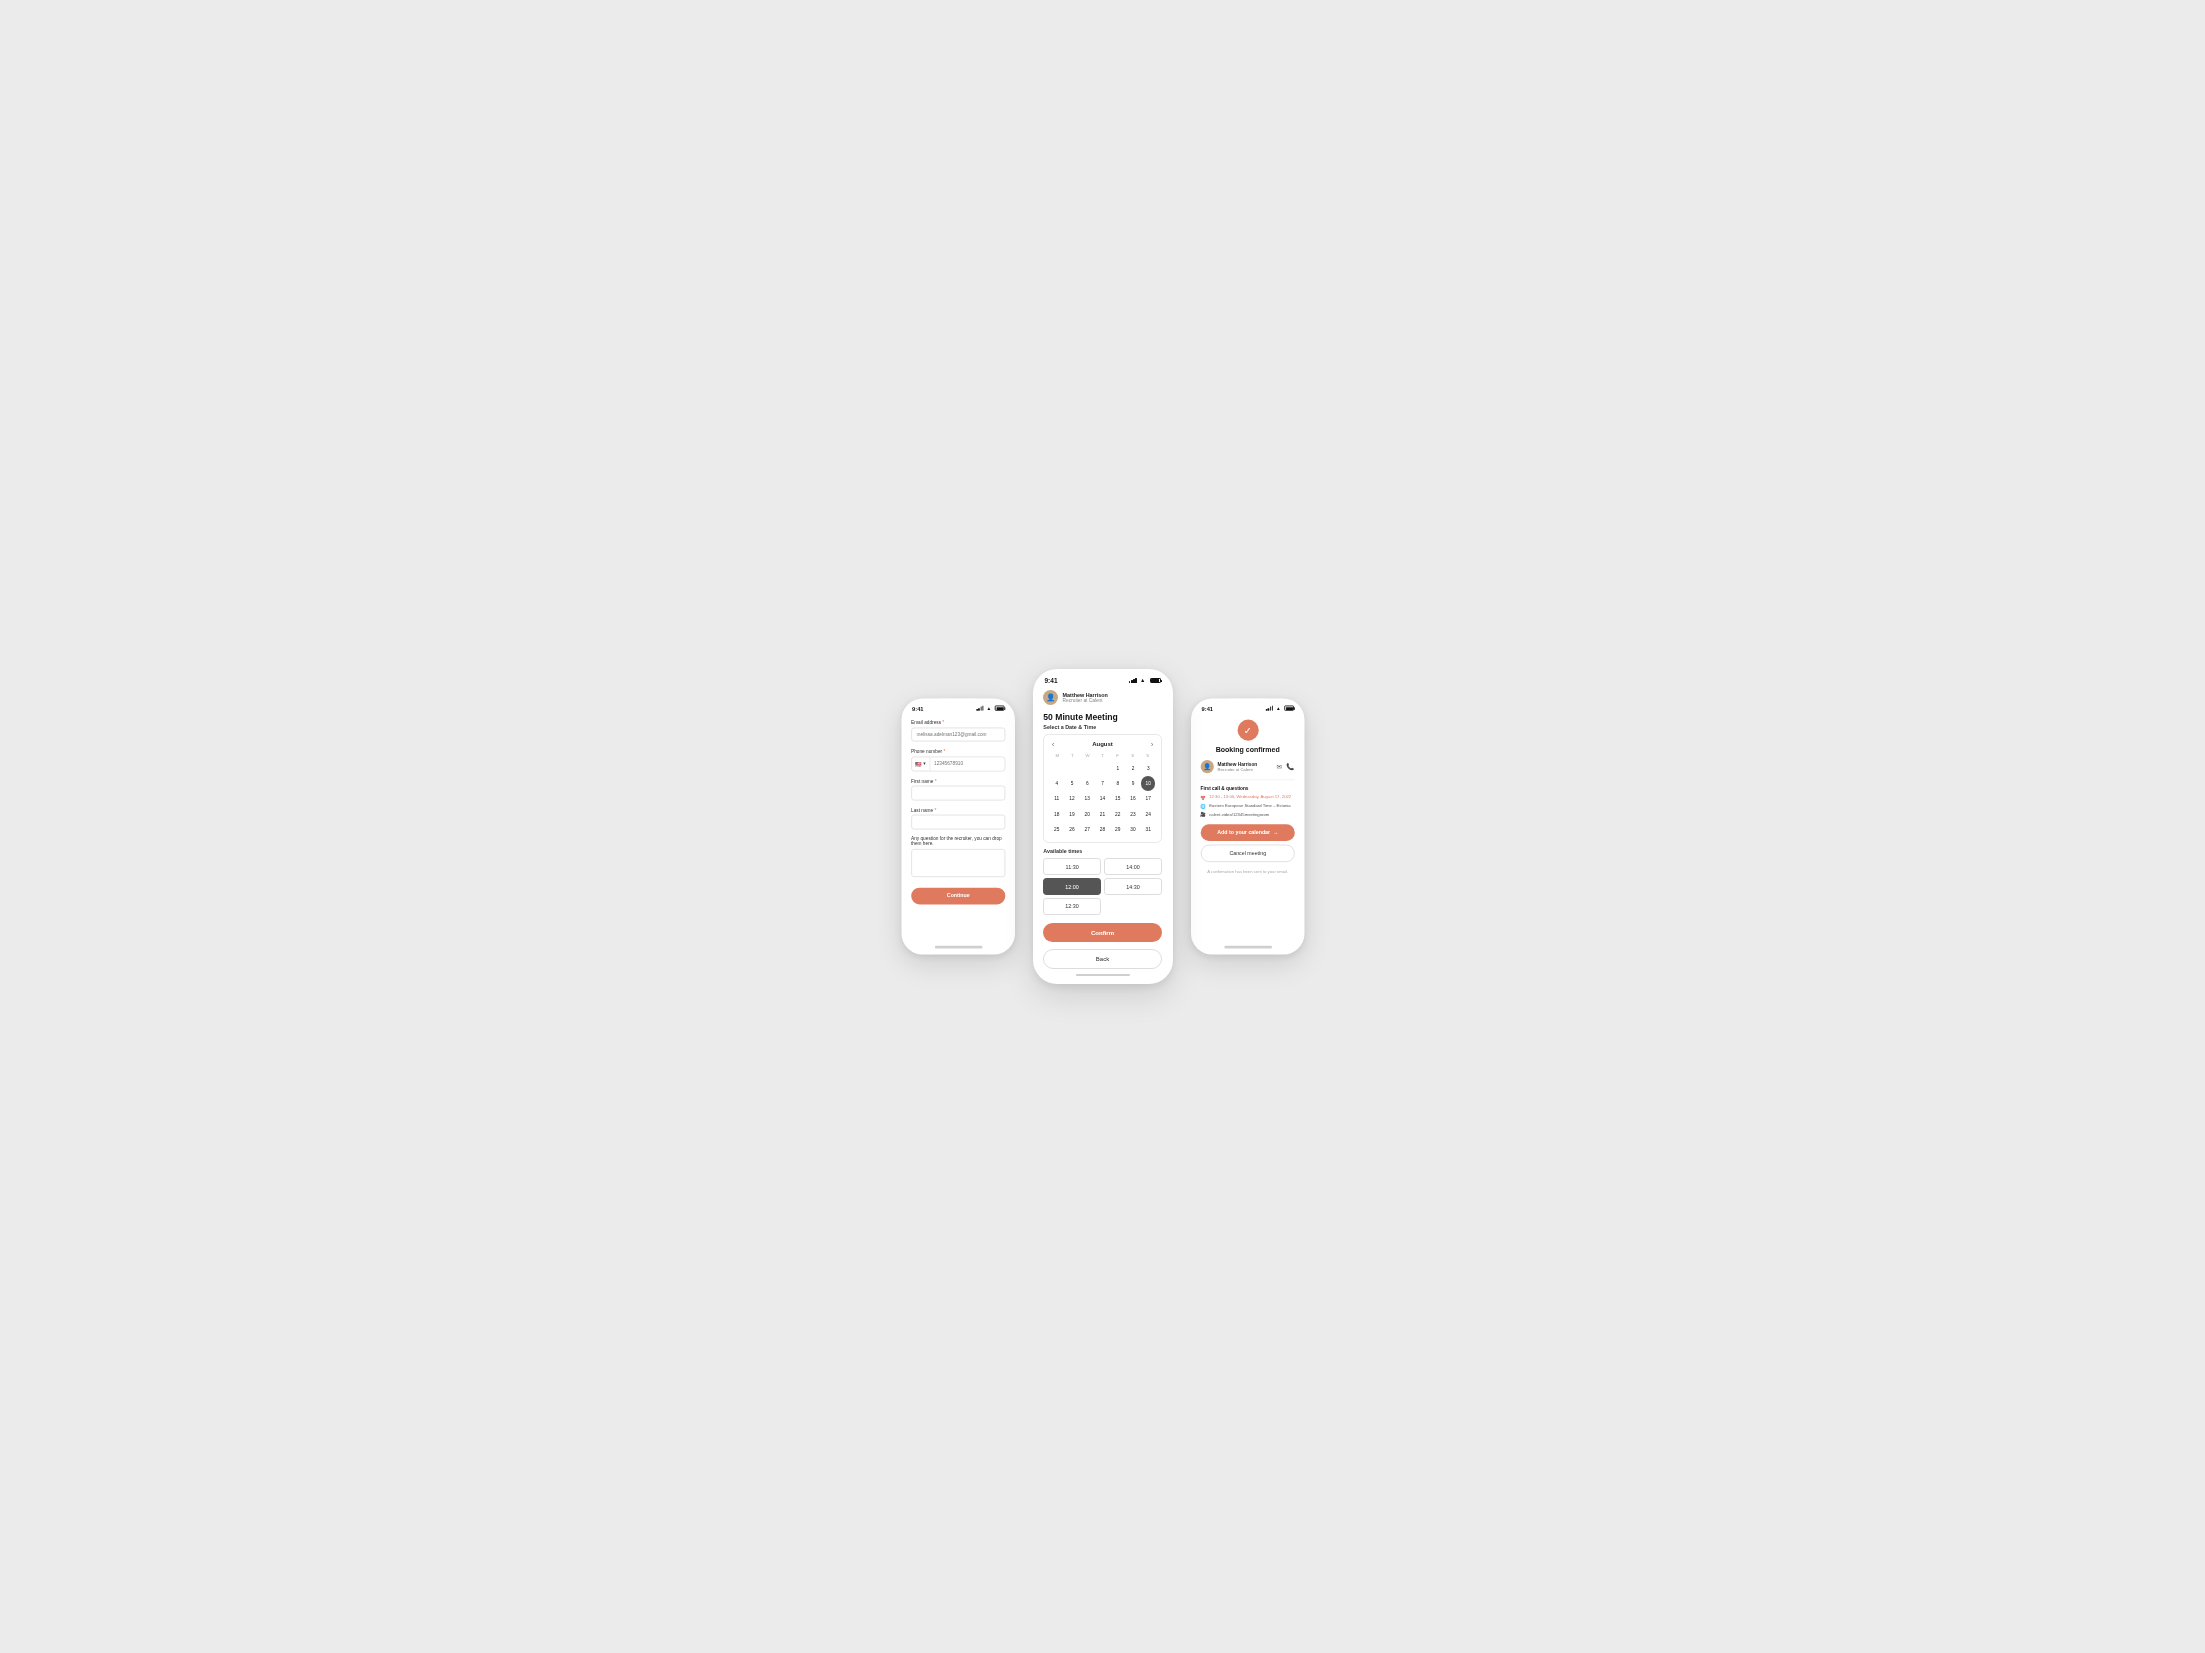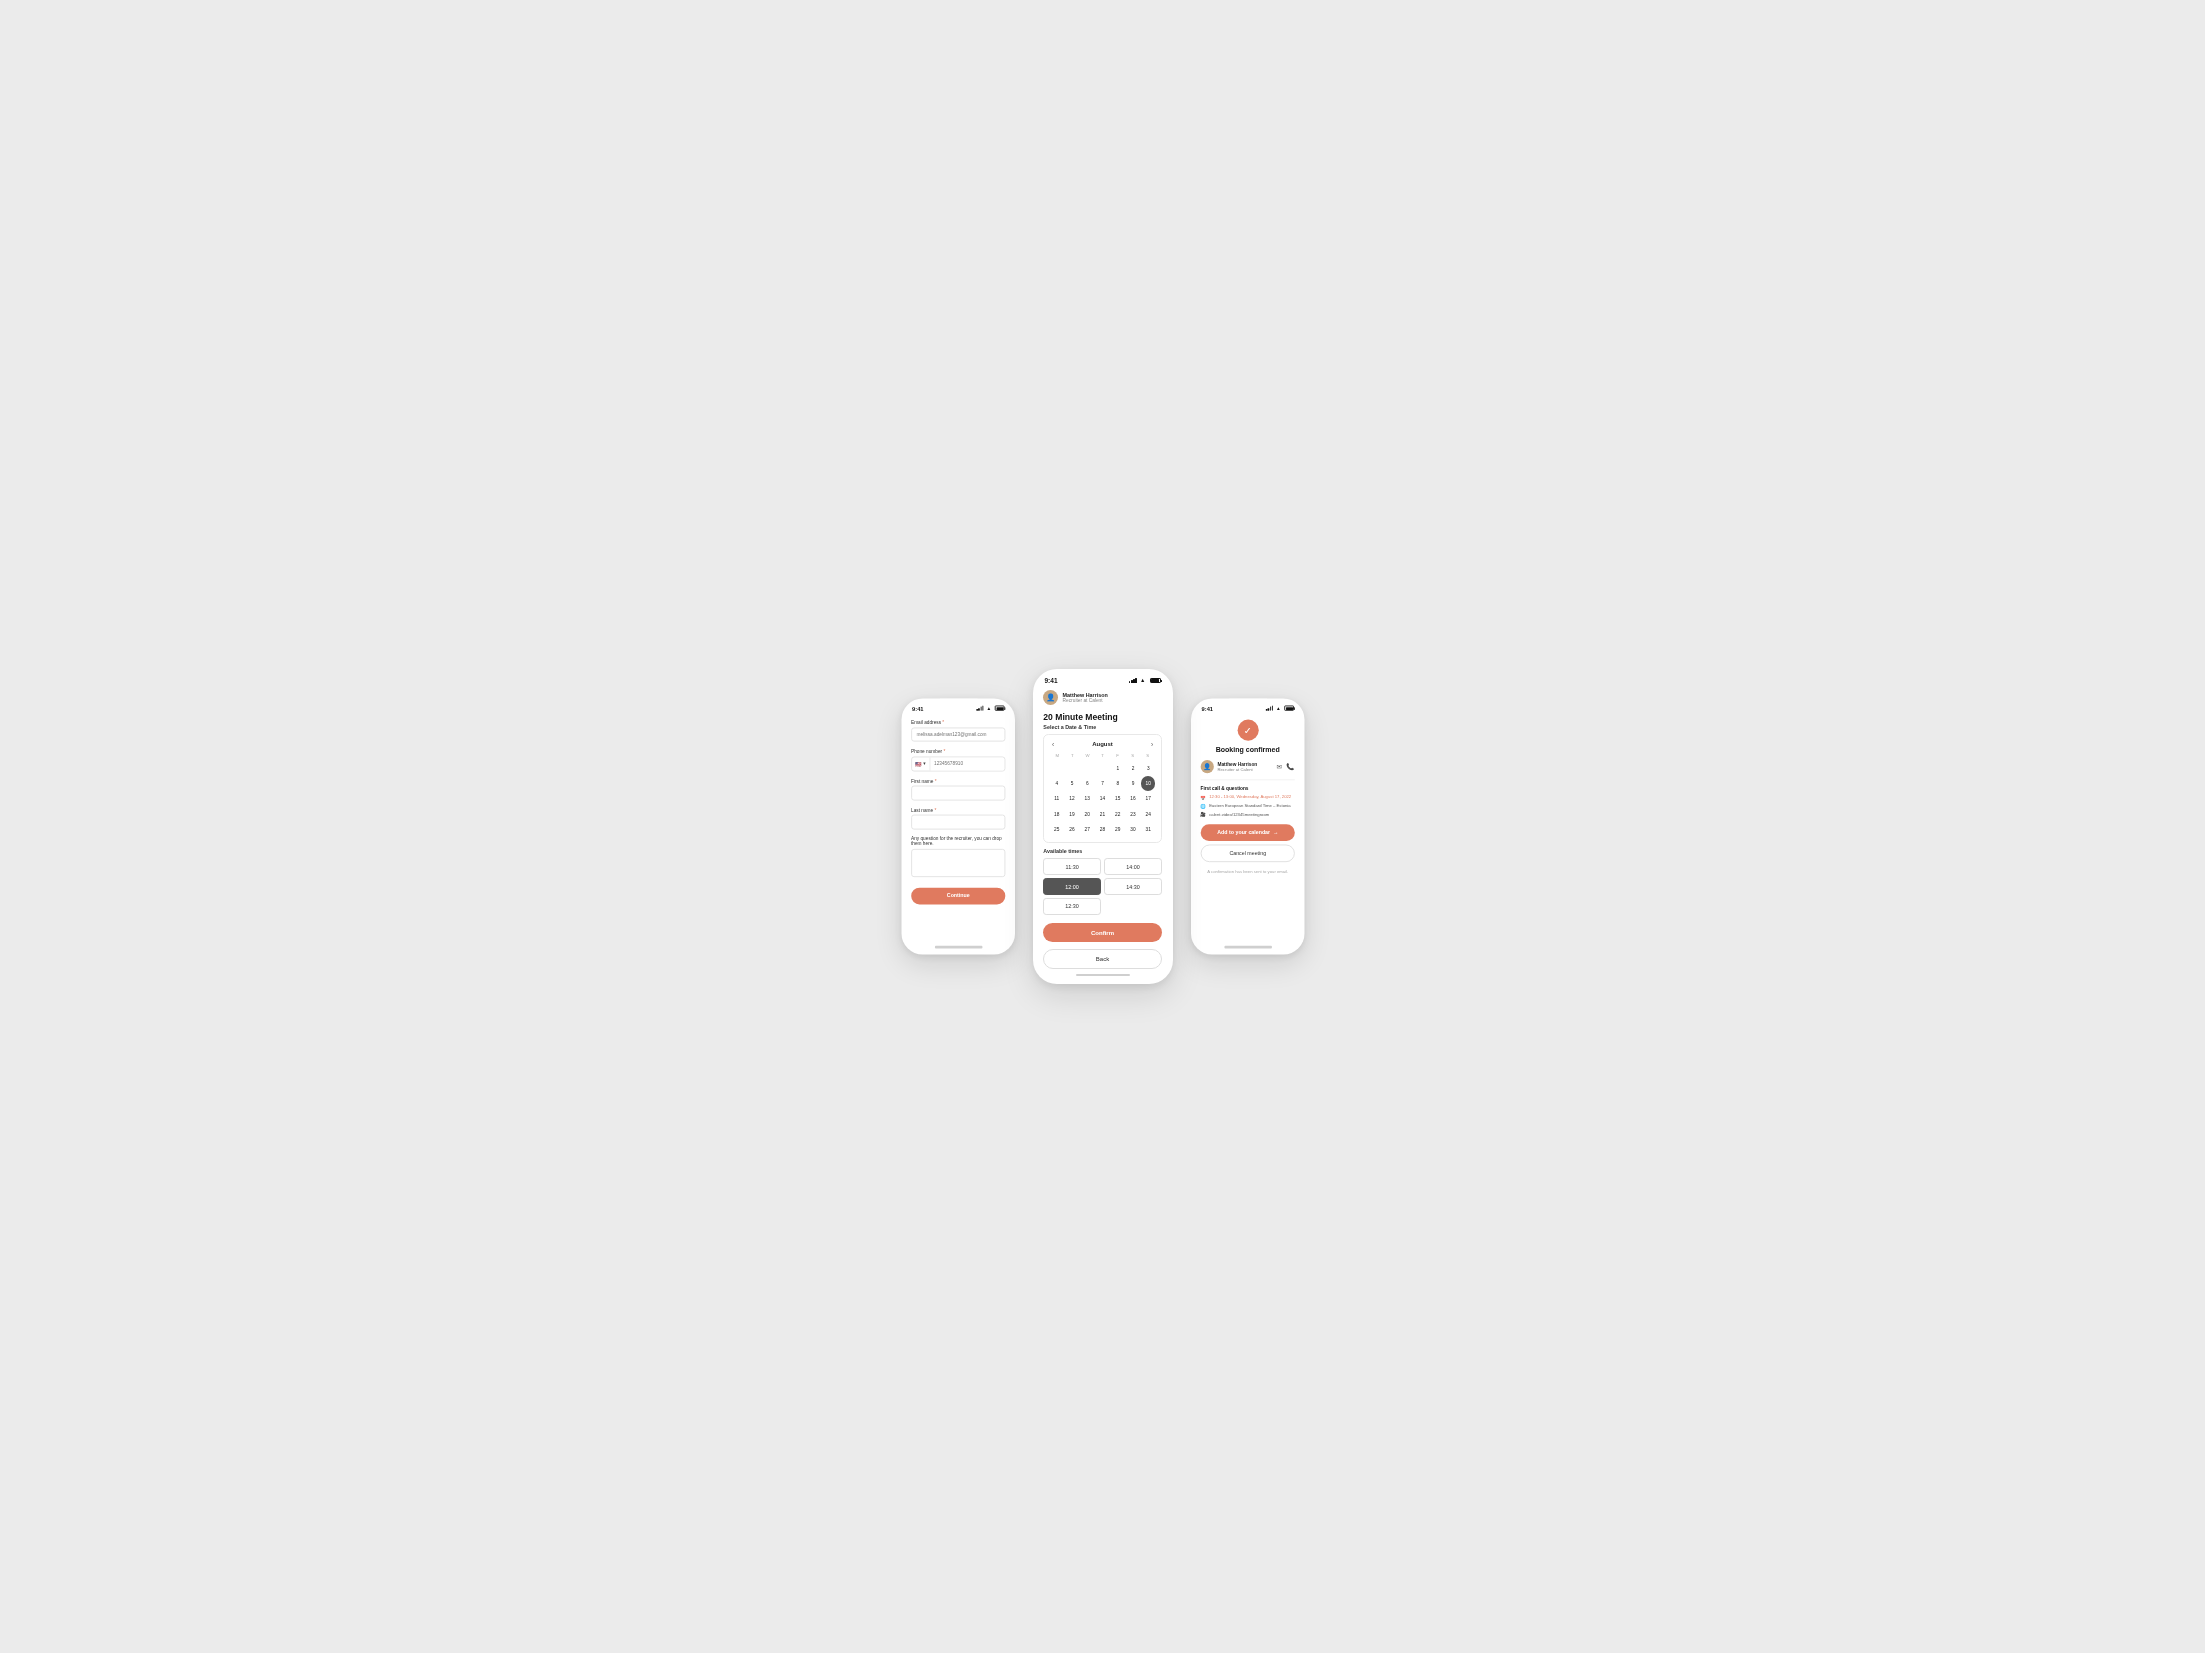--- a/index.html
+++ b/index.html
@@ -326,21 +326,21 @@
     <div class="phone-content">
 
       <div class="recruiter-header">
         <div class="avatar">👤</div>
         <div>
           <div class="recruiter-name">Matthew Harrison</div>
           <div class="recruiter-title">Recruiter at Calent</div>
         </div>
       </div>
 
-      <div class="meeting-title">20 Minute Meeting</div>
+      <div class="meeting-title">50 Minute Meeting</div>
       <div class="section-label">Select a Date &amp; Time</div>
 
       <div class="calendar-box">
         <div class="cal-nav">
           <button class="cal-nav-btn">‹</button>
           <span class="cal-month">August</span>
           <button class="cal-nav-btn">›</button>
         </div>
         <div class="cal-days-header">
           <span class="cal-day-name">M</span>

